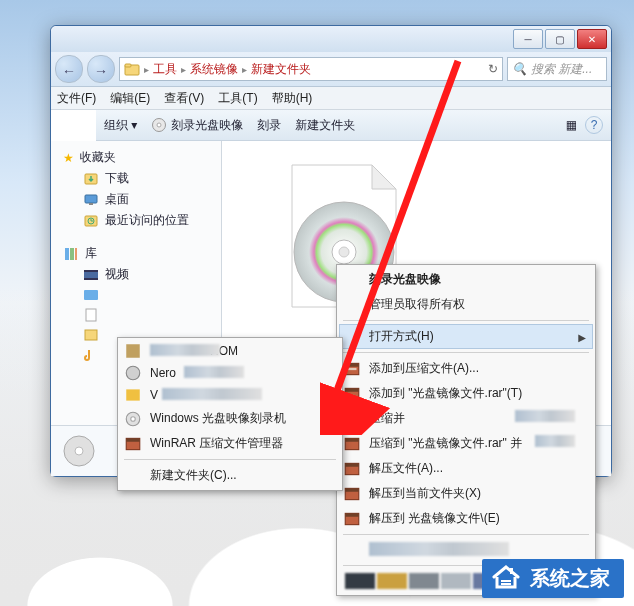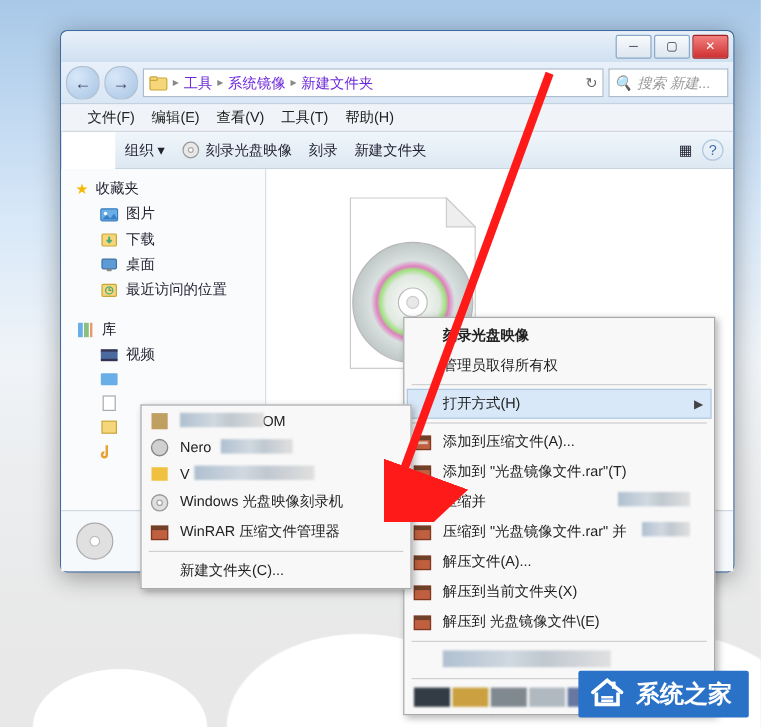--- a/index.html
+++ b/index.html
@@ -101,21 +101,21 @@
     align-items: center;
     padding: 0 4px;
     gap: 4px;
     overflow: hidden;
   }
   .crumb {
     display: flex;
     align-items: center;
     gap: 2px;
     white-space: nowrap;
-    color: #6d28d9;
+    color: #b91c1c;
   }
   .crumb-sep { color: #888; font-size: 10px; }
   .searchbox {
     width: 90px;
     height: 22px;
     border: 1px solid #aabccd;
     background: #fff;
     display: flex;
     align-items: center;
     padding: 0 4px;
@@ -123,21 +123,21 @@
     font-style: italic;
     gap: 4px;
     overflow: hidden;
   }
   .menubar {
     height: 22px;
     background: #f0f4f8;
     border-bottom: 1px solid #d0d8e0;
     display: flex;
     align-items: center;
-    padding: 0 22px;
+    padding: 0 6px;
     gap: 14px;
     color: #222;
   }
   .toolbar {
     height: 30px;
     background: linear-gradient(to bottom, #f0f6fb, #dde8f2);
     border-bottom: 1px solid #c8d4e0;
     display: flex;
     align-items: center;
     padding: 0 8px;
@@ -359,28 +359,20 @@
   <div class="body">
 
     <div class="sidebar">
       <div class="sb-group">
         <div class="sb-head">
           <span style="color:#f6b800">★</span>
           <span>收藏夹</span>
         </div>
         <div class="sb-item">
           <svg width="16" height="16" viewBox="0 0 16 16">
-              <rect x="1" y="3" width="14" height="10" rx="1" fill="#6aaee8" stroke="#3a80c0"></rect>
-              <circle cx="5" cy="7" r="1.5" fill="#fff"></circle>
-              <path d="M2 12 L6 8 L9 11 L12 7 L15 12 Z" fill="#3a80c0"></path>
-            </svg>
-          <span>图片</span>
-        </div>
-        <div class="sb-item">
-          <svg width="16" height="16" viewBox="0 0 16 16">
               <rect x="2" y="3" width="12" height="10" rx="1" fill="#f6d67a" stroke="#caa53a"></rect>
               <path d="M8 5 V9 M6 8 L8 10 L10 8" stroke="#4a7" stroke-width="1.5" fill="none"></path>
             </svg>
           <span>下载</span>
         </div>
         <div class="sb-item">
           <svg width="16" height="16" viewBox="0 0 16 16">
               <rect x="2" y="3" width="12" height="8" rx="1" fill="#5a9bd8" stroke="#3a70a0"></rect>
               <rect x="6" y="11" width="4" height="2" fill="#888"></rect>
             </svg>

